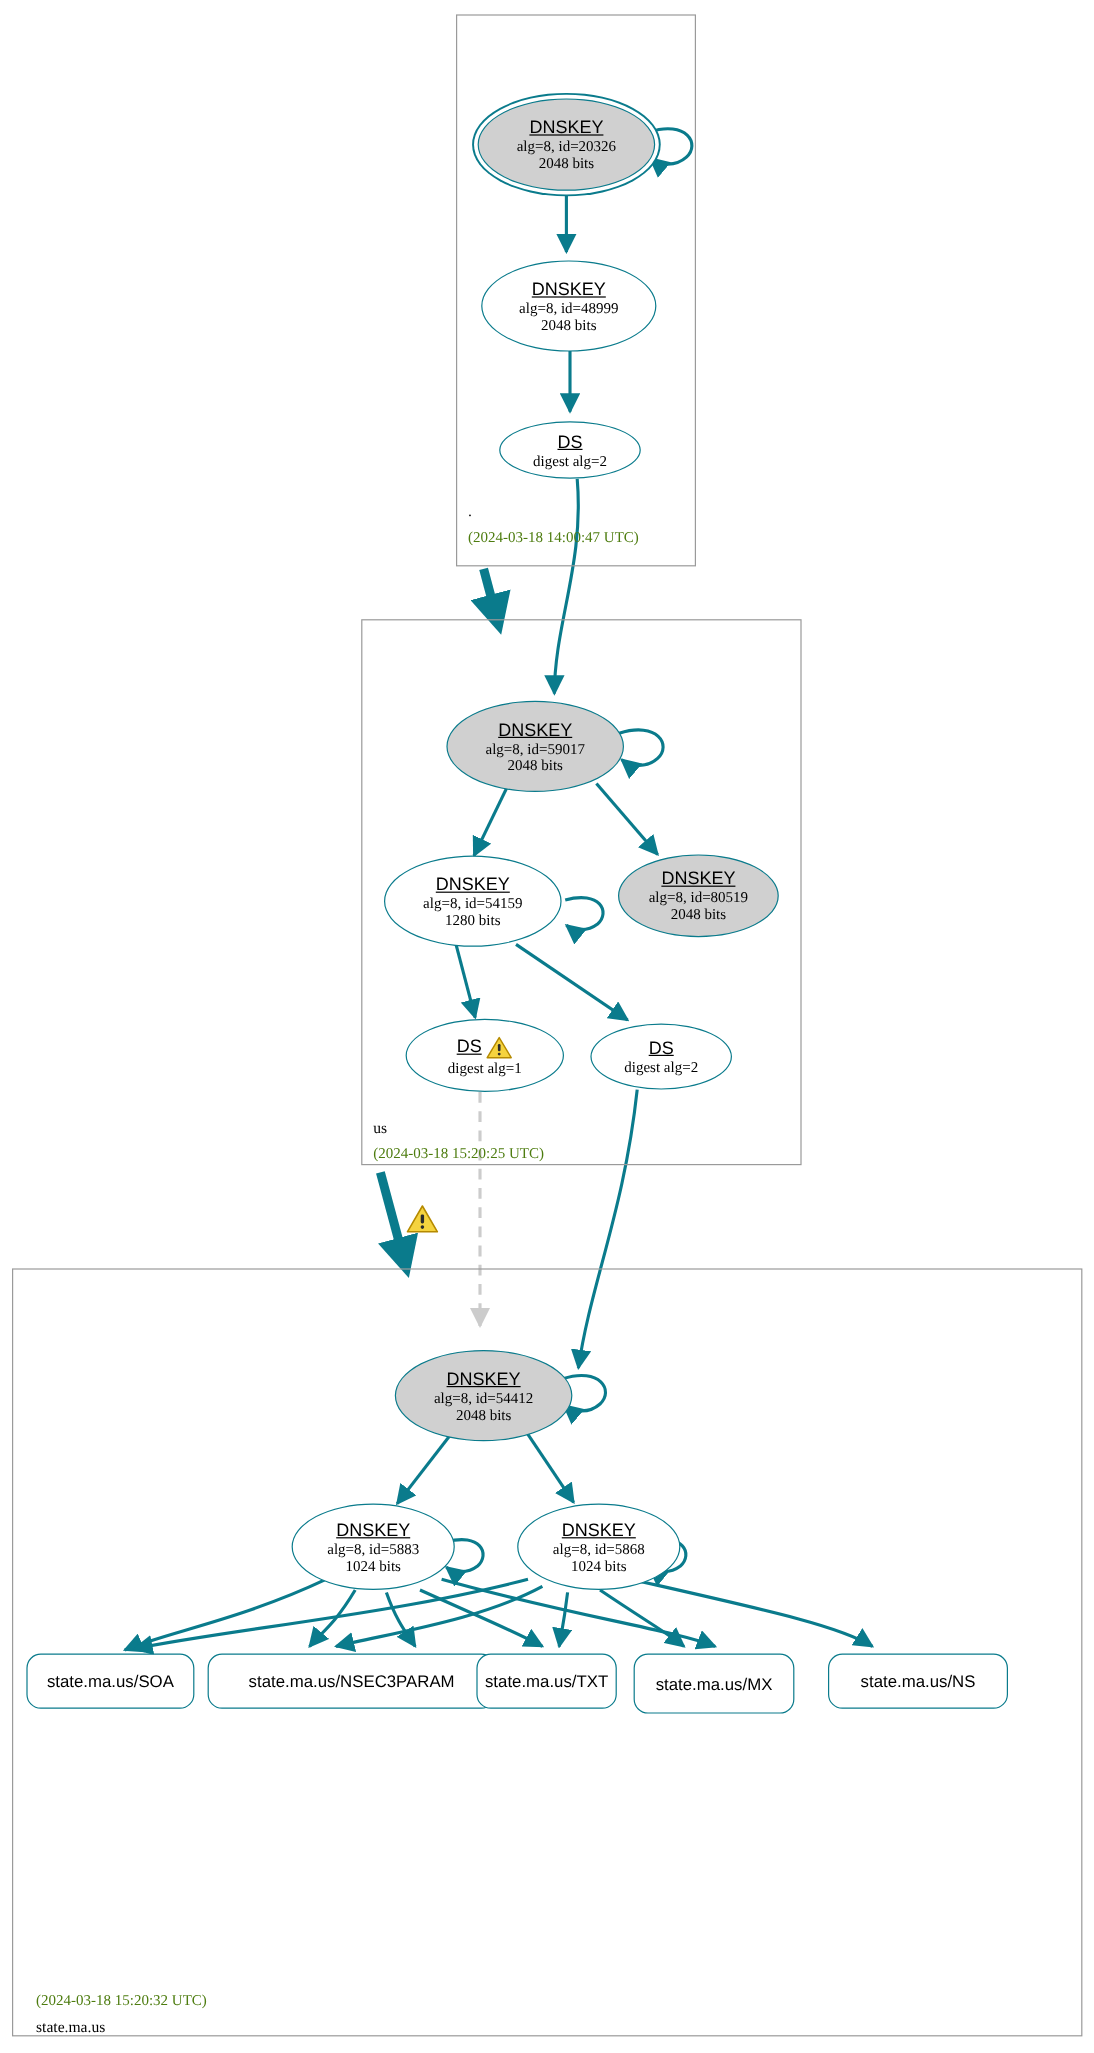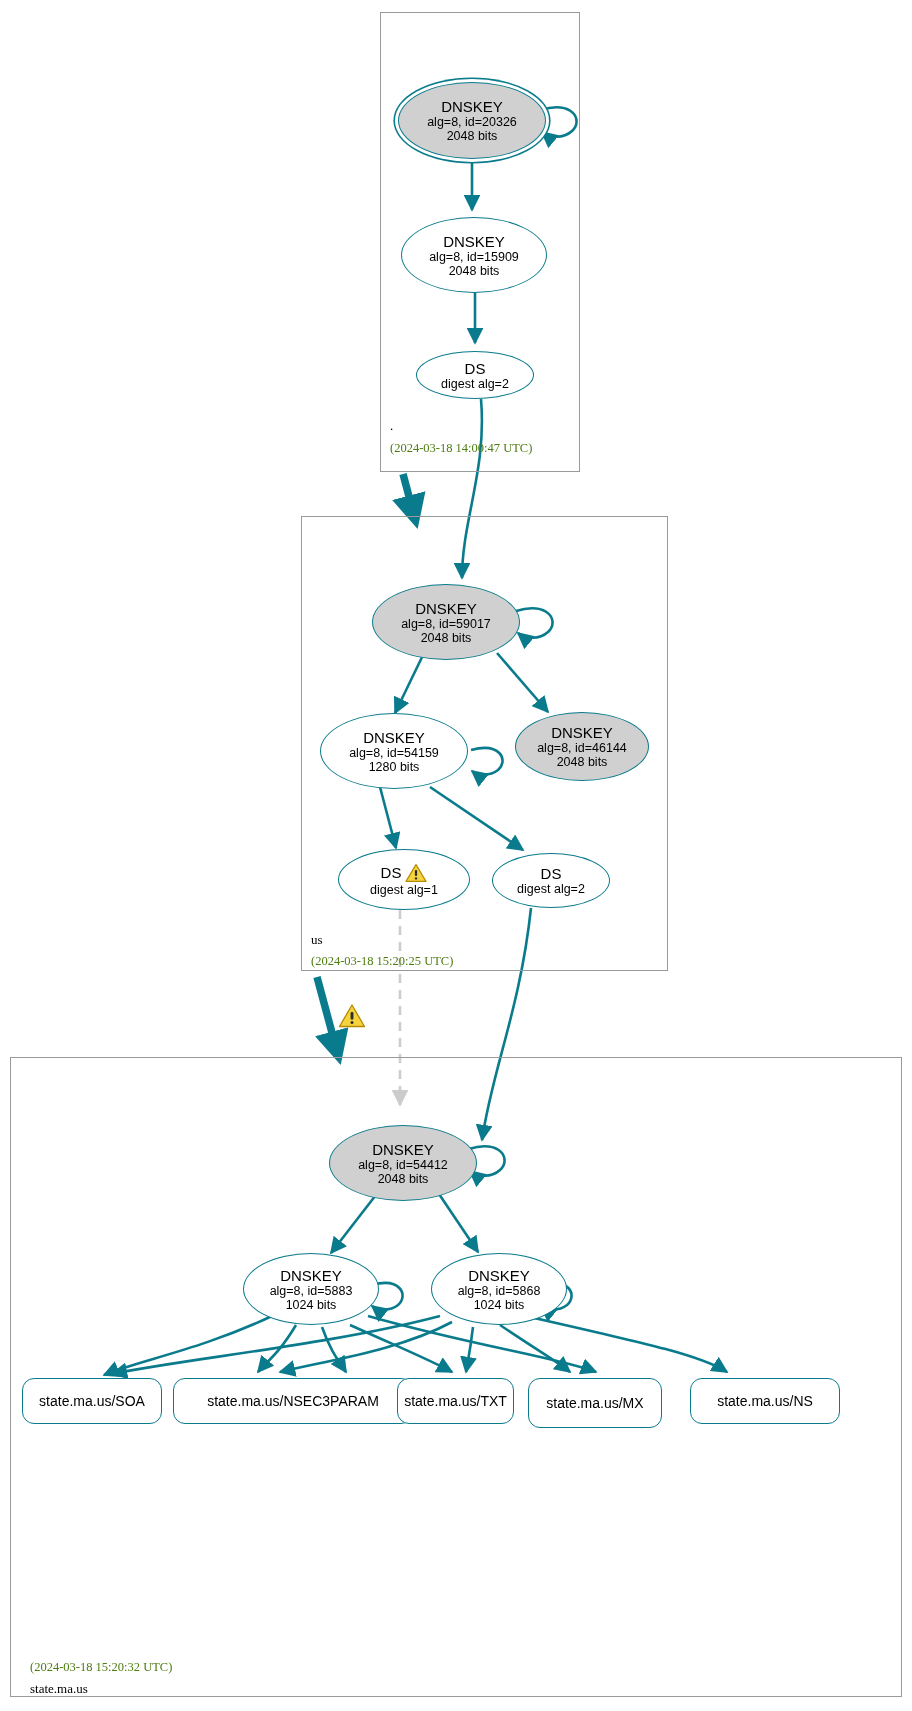--- a/index.html
+++ b/index.html
@@ -7,22 +7,22 @@
        font-family:"Liberation Sans", sans-serif;color:#000;}
   #stage{position:absolute;left:0;top:0;width:912px;height:1711px;}
   svg#graph{position:absolute;left:0;top:0;width:912px;height:1711px;}
   .zonebox{position:absolute;border:1px solid #9a9a9a;background:transparent;box-sizing:border-box;}
   .zonelabel{position:absolute;font-family:"Liberation Serif", serif;font-size:13px;color:#000;white-space:nowrap;}
   .zonestamp{position:absolute;font-family:"Liberation Serif", serif;font-size:12.5px;color:#4d7c0f;white-space:nowrap;}
   .node{position:absolute;display:flex;flex-direction:column;align-items:center;justify-content:center;text-align:center;box-sizing:border-box;}
   .ellipse{border:1.6px solid #0a7b8c;border-radius:50%;background:#ffffff;}
   .ellipse.filled{background:#d0d0d0;}
   .ellipse.anchor{box-shadow:0 0 0 3px #ffffff, 0 0 0 4.6px #0a7b8c;}
-  .t1{font-family:"Liberation Sans", sans-serif;font-size:15px;line-height:17px;}
-  .t2{font-family:Liberation Sans, sans-serif;font-size:12.5px;line-height:14px;}
+  .t1{font-family:"Liberation Sans", sans-serif;font-size:15px;line-height:17px;text-decoration:underline;}
+  .t2{font-family:Liberation Serif, serif;font-size:12.5px;line-height:14px;}
   .rrset{position:absolute;border:1.6px solid #0a7b8c;border-radius:12px;background:#fff;
          display:flex;align-items:center;justify-content:center;box-sizing:border-box;
          font-family:"Liberation Sans", sans-serif;font-size:14px;white-space:nowrap;}
   .warnwrap{display:inline-flex;align-items:center;gap:4px;justify-content:center;}
   .warnicon{position:absolute;}
 </style>
 </head>
 <body>
 
 <div id="stage">
@@ -108,21 +108,21 @@
   <div class="zonestamp" style="left:30px;top:1660px;">(2024-03-18 15:20:32 UTC)</div>
 
   <div class="node ellipse filled anchor" style="left:398px;top:82px;width:148px;height:77px;">
     <div class="t1">DNSKEY</div>
     <div class="t2">alg=8, id=20326</div>
     <div class="t2">2048 bits</div>
   </div>
 
   <div class="node ellipse" style="left:401px;top:217px;width:146px;height:76px;">
     <div class="t1">DNSKEY</div>
-    <div class="t2">alg=8, id=15909</div>
+    <div class="t2">alg=8, id=48999</div>
     <div class="t2">2048 bits</div>
   </div>
 
   <div class="node ellipse" style="left:416px;top:351px;width:118px;height:48px;">
     <div class="t1">DS</div>
     <div class="t2">digest alg=2</div>
   </div>
 
   <div class="node ellipse filled" style="left:372px;top:584px;width:148px;height:76px;">
     <div class="t1">DNSKEY</div>
@@ -131,21 +131,21 @@
   </div>
 
   <div class="node ellipse" style="left:320px;top:713px;width:148px;height:76px;">
     <div class="t1">DNSKEY</div>
     <div class="t2">alg=8, id=54159</div>
     <div class="t2">1280 bits</div>
   </div>
 
   <div class="node ellipse filled" style="left:515px;top:712px;width:134px;height:69px;">
     <div class="t1">DNSKEY</div>
-    <div class="t2">alg=8, id=46144</div>
+    <div class="t2">alg=8, id=80519</div>
     <div class="t2">2048 bits</div>
   </div>
 
   <div class="node ellipse" style="left:338px;top:849px;width:132px;height:61px;">
     <div class="warnwrap">
       <span class="t1">DS</span>
       <svg width="22" height="20" viewBox="0 0 22 20">
         <path d="M11 1.6 L21 18.4 L1 18.4 Z" fill="#f5d33f" stroke="#b58a00" stroke-width="1.2" stroke-linejoin="round"></path>
         <rect x="9.9" y="7" width="2.2" height="6" rx="1" fill="#2b2b2b"></rect>
         <circle cx="11" cy="15.4" r="1.2" fill="#2b2b2b"></circle>

